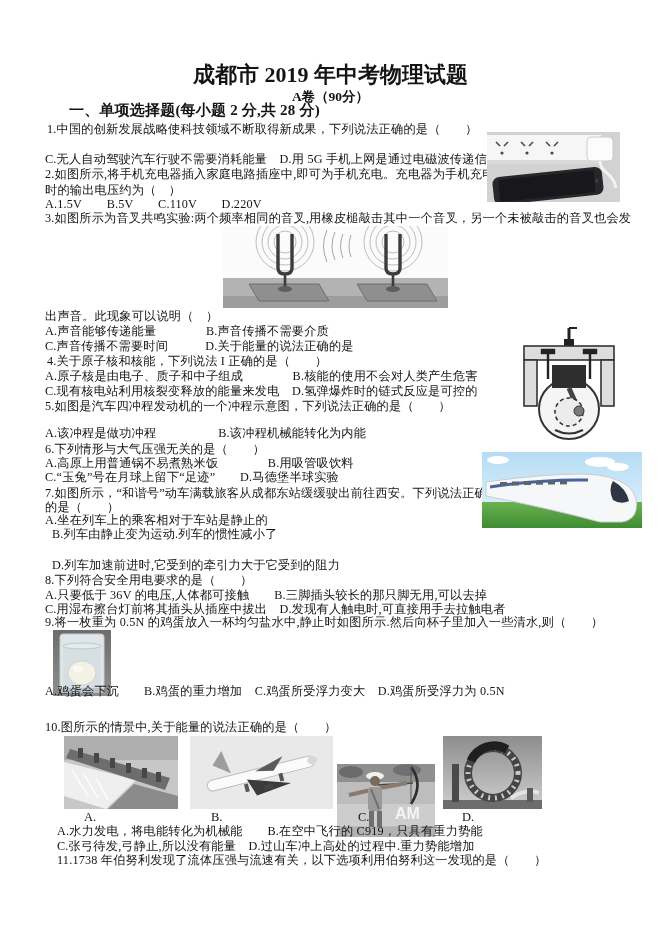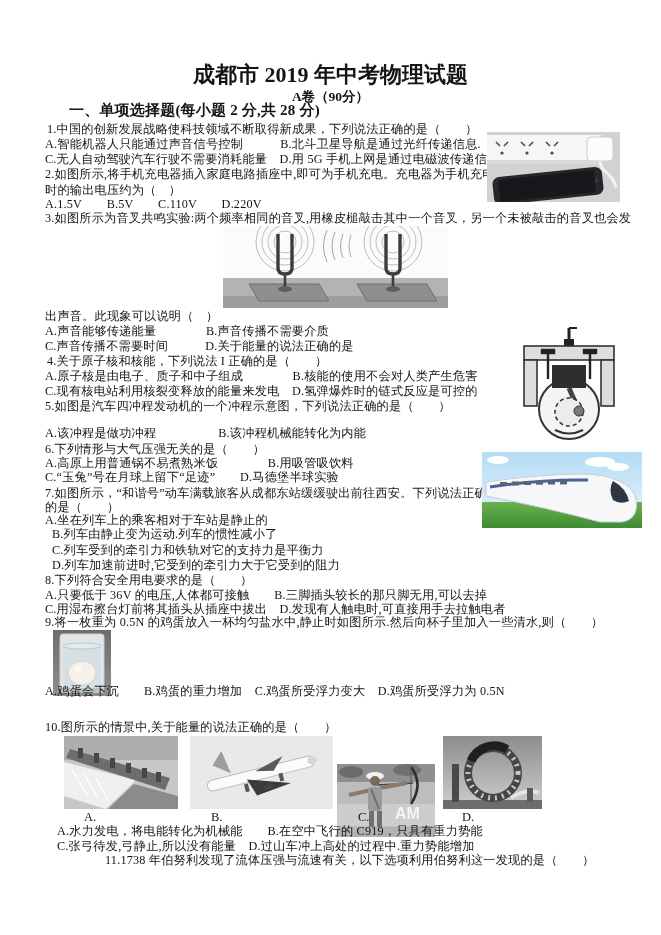--- a/index.html
+++ b/index.html
@@ -15,21 +15,20 @@
 </head>
 <body>
 
 <div class="page">
 
   <div class="title" style="top:60px;font-size:22px;">成都市 2019 年中考物理试题</div>
   <div class="title" style="top:88px;font-size:13.5px;">A卷（90分）</div>
   <div class="ln bold" style="left:57px;top:103px;font-size:15px;margin-left:12px;">一、单项选择题(每小题 2 分,共 28 分)</div>
 
   <div class="ln" style="left:47px;top:122px;">1.中国的创新发展战略使科技领域不断取得新成果，下列说法正确的是（　　）</div>
-  <div class="ln" style="left:45px;top:137px;">A.智能机器人只能通过声音信号控制　　　B.北斗卫星导航是通过光纤传递信息.</div>
   <div class="ln" style="left:45px;top:152px;">C.无人自动驾驶汽车行驶不需要消耗能量　D.用 5G 手机上网是通过电磁波传递信息.</div>
 
   <div class="ln" style="left:45px;top:167px;">2.如图所示,将手机充电器插入家庭电路插座中,即可为手机充电。充电器为手机充电</div>
   <div class="ln" style="left:45px;top:183px;">时的输出电压约为（　）</div>
   <div class="ln" style="left:45px;top:197px;">A.1.5V　　B.5V　　C.110V　　D.220V</div>
 
   <div class="img-box" style="left:487px;top:132px;width:133px;height:70px;">
     <svg width="133" height="70" xmlns="http://www.w3.org/2000/svg">
       <rect x="0" y="0" width="133" height="70" fill="#d2d2d2"></rect>
       <rect x="0" y="3" width="114" height="27" fill="#f6f6f6"></rect>
@@ -129,21 +128,20 @@
   <div class="ln" style="left:45px;top:414px;margin-top:12px;">A.该冲程是做功冲程　　　　　B.该冲程机械能转化为内能</div>
 
   <div class="ln" style="left:45px;top:442px;">6.下列情形与大气压强无关的是（　　）</div>
   <div class="ln" style="left:45px;top:456px;">A.高原上用普通锅不易煮熟米饭　　　　B.用吸管吸饮料</div>
   <div class="ln" style="left:45px;top:470px;">C.“玉兔”号在月球上留下“足迹”　　D.马德堡半球实验</div>
 
   <div class="ln" style="left:45px;top:486px;">7.如图所示，“和谐号”动车满载旅客从成都东站缓缓驶出前往西安。下列说法正确</div>
   <div class="ln" style="left:45px;top:500px;">的是（　　）</div>
   <div class="ln" style="left:45px;top:513px;">A.坐在列车上的乘客相对于车站是静止的</div>
   <div class="ln" style="left:52px;top:527px;">B.列车由静止变为运动.列车的惯性减小了</div>
-  <div class="ln" style="left:52px;top:543px;">C.列车受到的牵引力和铁轨对它的支持力是平衡力</div>
   <div class="ln" style="left:52px;top:558px;">D.列车加速前进时,它受到的牵引力大于它受到的阻力</div>
 
   <div class="img-box" style="left:482px;top:452px;width:160px;height:76px;">
     <svg width="160" height="76" xmlns="http://www.w3.org/2000/svg">
       <defs>
         <linearGradient id="sky" x1="0" y1="0" x2="0" y2="1">
           <stop offset="0" stop-color="#b5dcf4"></stop>
             <stop offset="1" stop-color="#e8f5fd"></stop>
         </linearGradient>
         <linearGradient id="grass" x1="0" y1="0" x2="0" y2="1">
@@ -281,15 +279,15 @@
   </div>
 
   <div class="imglabel" style="left:84px;top:810px;">A.</div>
   <div class="imglabel" style="left:211px;top:810px;">B.</div>
   <div class="imglabel" style="left:358px;top:810px;">C.</div>
   <div class="imglabel" style="left:462px;top:810px;">D.</div>
 
   <div class="ln" style="left:57px;top:824px;">A.水力发电，将电能转化为机械能　　B.在空中飞行的 C919，只具有重力势能</div>
   <div class="ln" style="left:57px;top:839px;">C.张弓待发,弓静止,所以没有能量　D.过山车冲上高处的过程中.重力势能增加</div>
 
-  <div class="ln" style="left:57px;top:853px;margin-left:48px;">11.1738 年伯努利发现了流体压强与流速有关，以下选项利用伯努利这一发现的是（　　）</div>
+  <div class="ln" style="left:57px;top:853px;">11.1738 年伯努利发现了流体压强与流速有关，以下选项利用伯努利这一发现的是（　　）</div>
 
 </div>
 
 </body></html>

